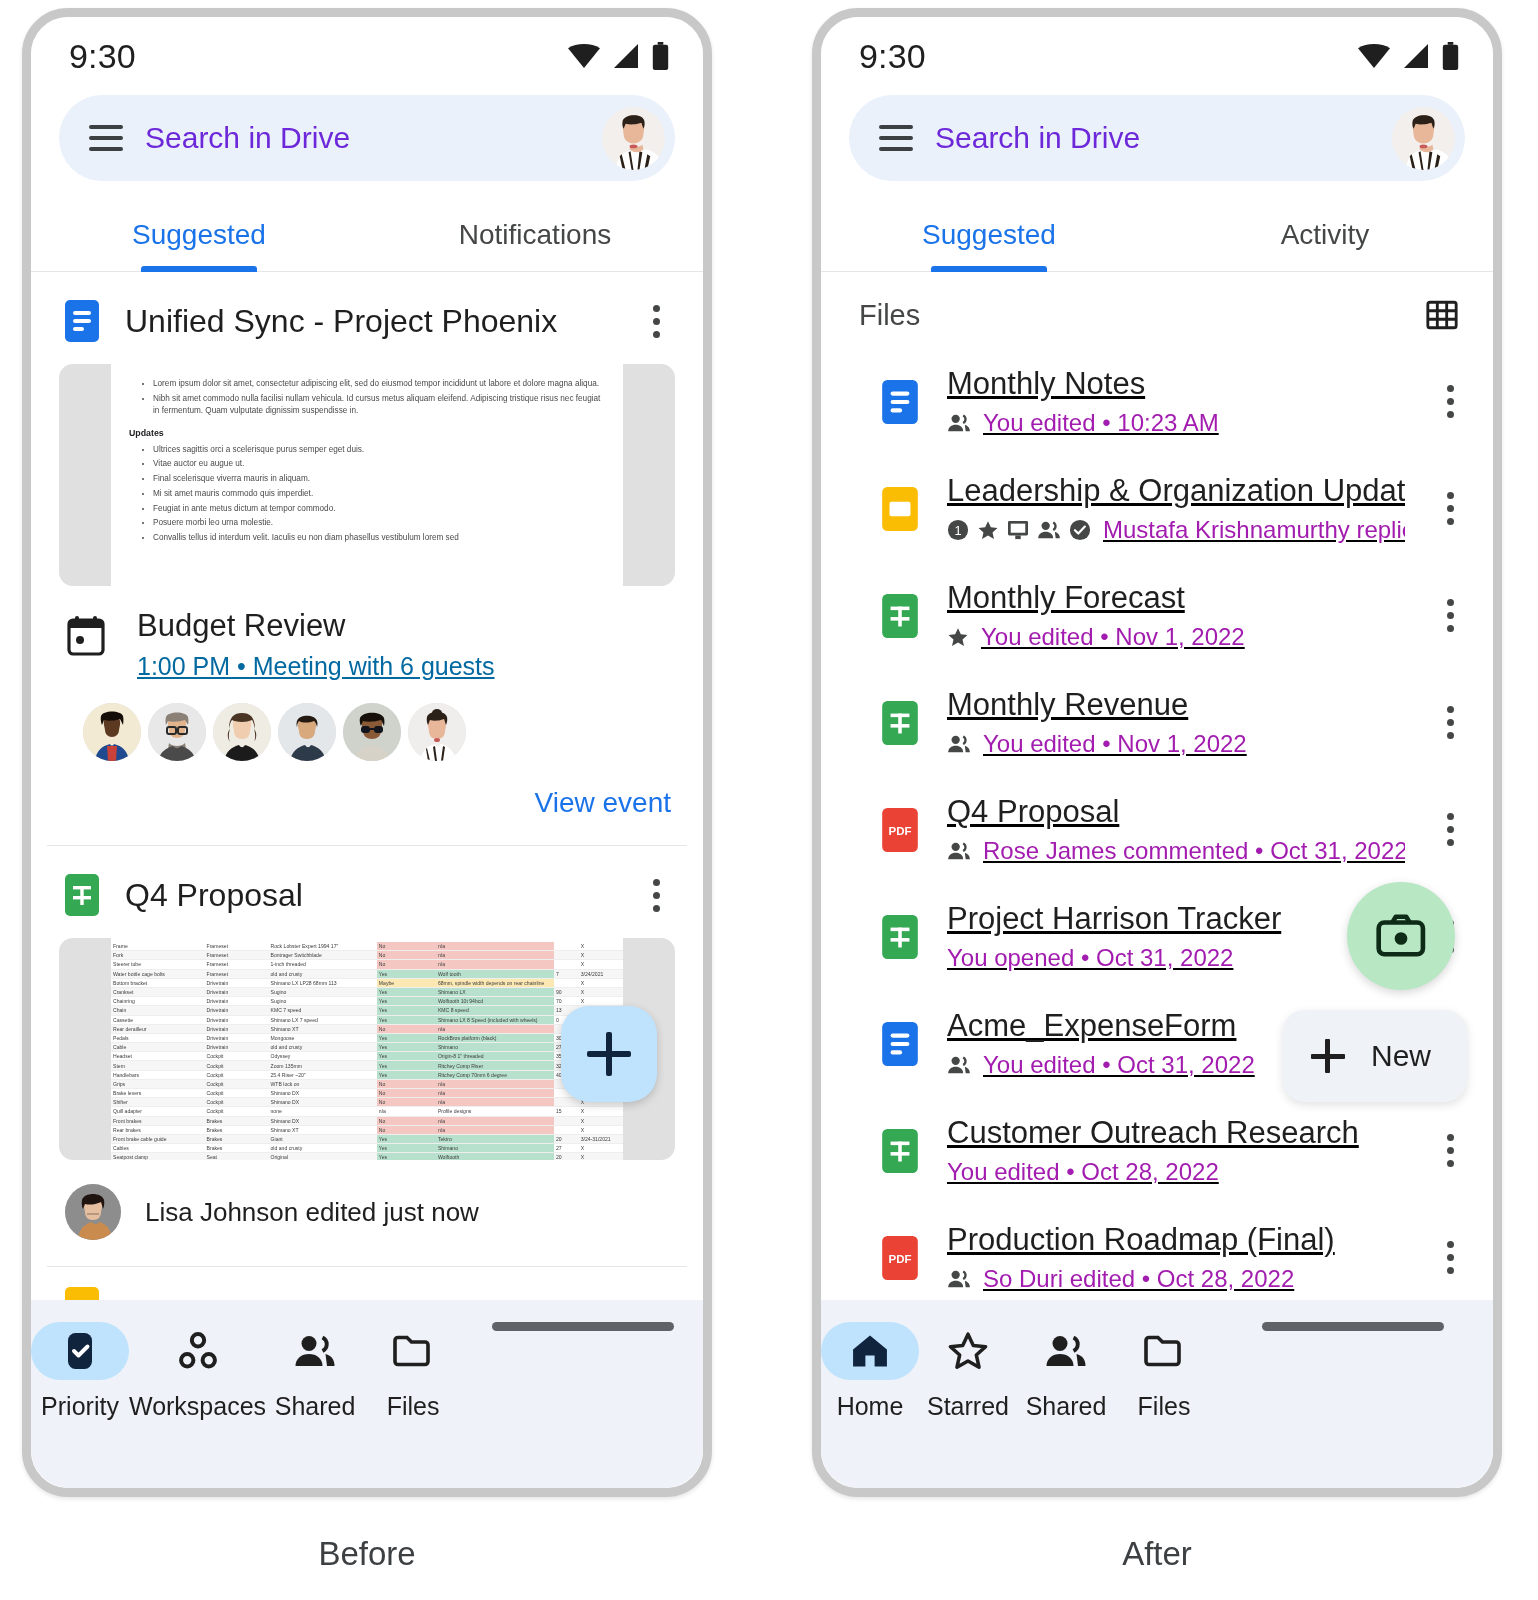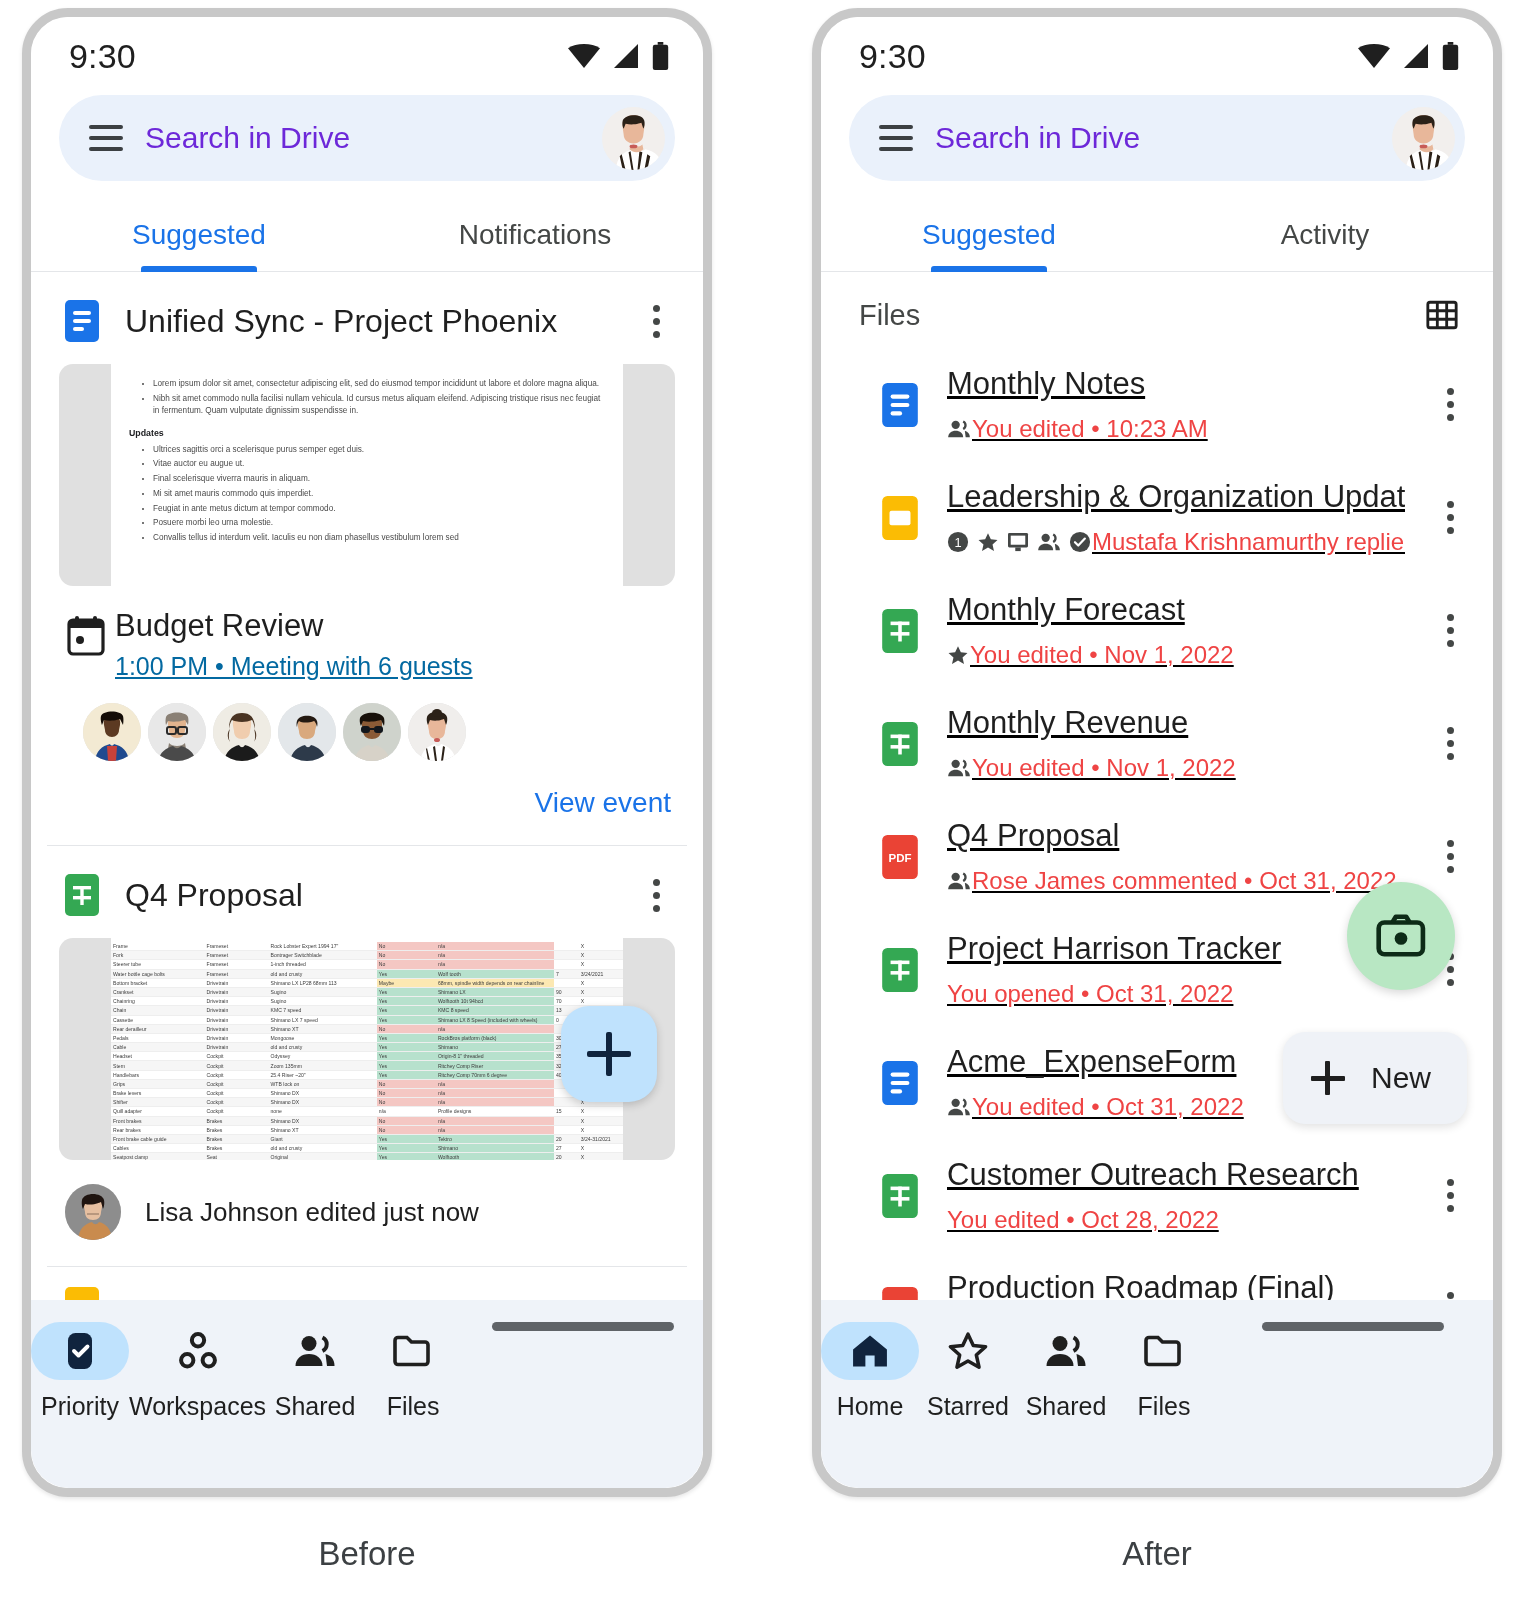--- a/index.html
+++ b/index.html
@@ -69,21 +69,21 @@
   .preview {
     margin: 6px 28px 0 28px; height: 222px; background: #e0e0e0;
     border-radius: 14px; overflow: hidden; display:flex; justify-content:center;
   }
   .preview-page { width: 512px; background:#fff; height:100%; overflow:hidden; padding: 14px 18px 0 18px; }
   .lorem { font-size: 8.2px; line-height: 1.55; color:#4a4a4a; }
   .lorem ul { margin: 0 0 0 24px; }
   .lorem li { margin-bottom: 2px; }
   .lorem h4 { font-size: 8.8px; margin: 9px 0 3px 0; color:#202124; }
 
-  .event { display:flex; gap: 10px; padding: 22px 30px 0 36px; }
+  .event { display:flex; gap: 32px; padding: 22px 30px 0 36px; }
   .cal-icon { width: 38px; height: 40px; flex:0 0 auto; margin-top: 8px;}
   .event-body { flex:1; }
   .event-title { font-size: 31px; color:#1f1f1f; margin-bottom: 8px;}
   .event-sub { font-size: 25px; color:#0369a1;text-decoration:underline; }
   .facepile { display:flex; gap: 7px; margin: 22px 0 0 52px; }
   .face { width: 58px; height:58px; border-radius:50%; overflow:hidden; background:#ddd; position:relative;}
   .view-event { text-align:right; padding: 26px 32px 26px 0; font-size:28px; color:#1a73e8; font-weight:500;}
   .divider { height:1px; background:#e4e6e9; margin: 0 16px; }
 
   .sheet-preview { margin: 6px 28px 0 28px; height: 222px; background:#e0e0e0; border-radius:14px; overflow:hidden; display:flex; justify-content:center;}
@@ -113,30 +113,30 @@
   .clipped-row { display:flex; align-items:center; gap: 26px; padding: 20px 30px 0 34px; }
 
   
   .files-head { display:flex; align-items:center; justify-content:space-between; padding: 26px 34px 16px 38px;}
   .files-head .lbl { font-size: 29px; color:#444746;}
   .grid-icon { width:34px;height:34px;}
   .frow { display:flex; align-items:center; gap: 28px; padding: 18px 26px 18px 60px; text-decoration: underline; }
   .frow .fi { width: 38px; height:44px; flex:0 0 auto;}
   .frow .txt { flex:1; min-width:0; }
   .frow .nm { font-size: 31px; color:#1f1f1f; white-space:nowrap; overflow:hidden; }
-  .frow .meta { font-size: 24px; color:#ef4444; display:flex; align-items:center; gap:1px; margin-top:13px; white-space:nowrap; overflow:hidden;}
+  .frow .meta { font-size: 24px; color:#a21caf; display:flex; align-items:center; gap:12px; margin-top:7px; white-space:nowrap; overflow:hidden;}
   .meta-icons { display:flex; align-items:center; gap:8px; flex:0 0 auto;}
   .fab-right {
     position:absolute; right: 38px; bottom: 310px;
     width: 108px; height:108px; border-radius:50%; background:#b8e7c3;
     display:flex;align-items:center;justify-content:center;
     box-shadow: 0 3px 10px rgba(0,0,0,.16);
   }
   .new-btn {
-    position:absolute; right: 26px; bottom: 176px;
+    position:absolute; right: 26px; bottom: 198px;
     height: 92px; padding: 0 36px 0 28px; border-radius: 22px;
     background:#eff2f7; display:flex; align-items:center; gap: 26px;
     box-shadow: 0 3px 10px rgba(0,0,0,.12); font-size: 30px; color:#1f1f1f;
   }
   .new-plus { position:relative; width:34px;height:34px; flex:0 0 auto;}
   .new-plus::before,.new-plus::after{content:"";position:absolute;background:#1f1f1f;border-radius:1px;}
   .new-plus::before{left:0;top:14.5px;width:34px;height:5px;}
   .new-plus::after{top:0;left:14.5px;height:34px;width:5px;}
 
   

